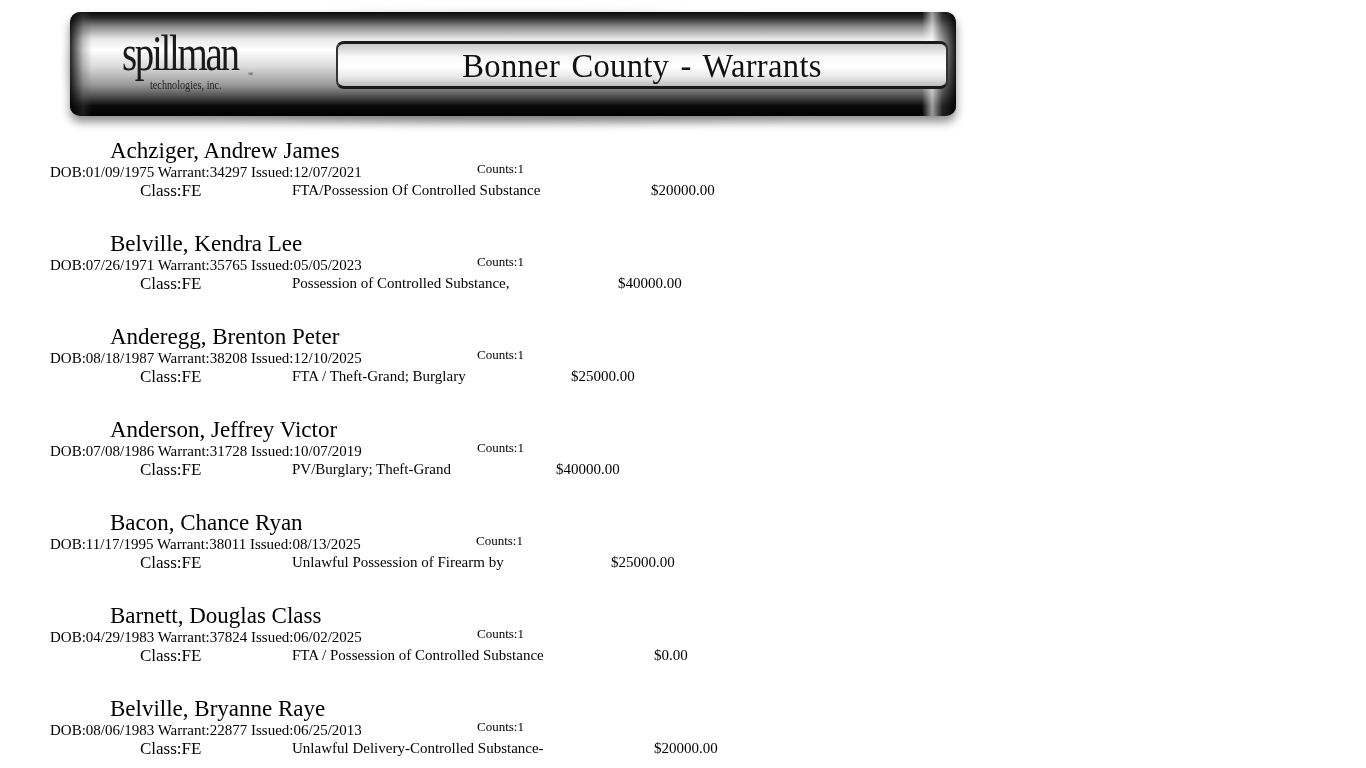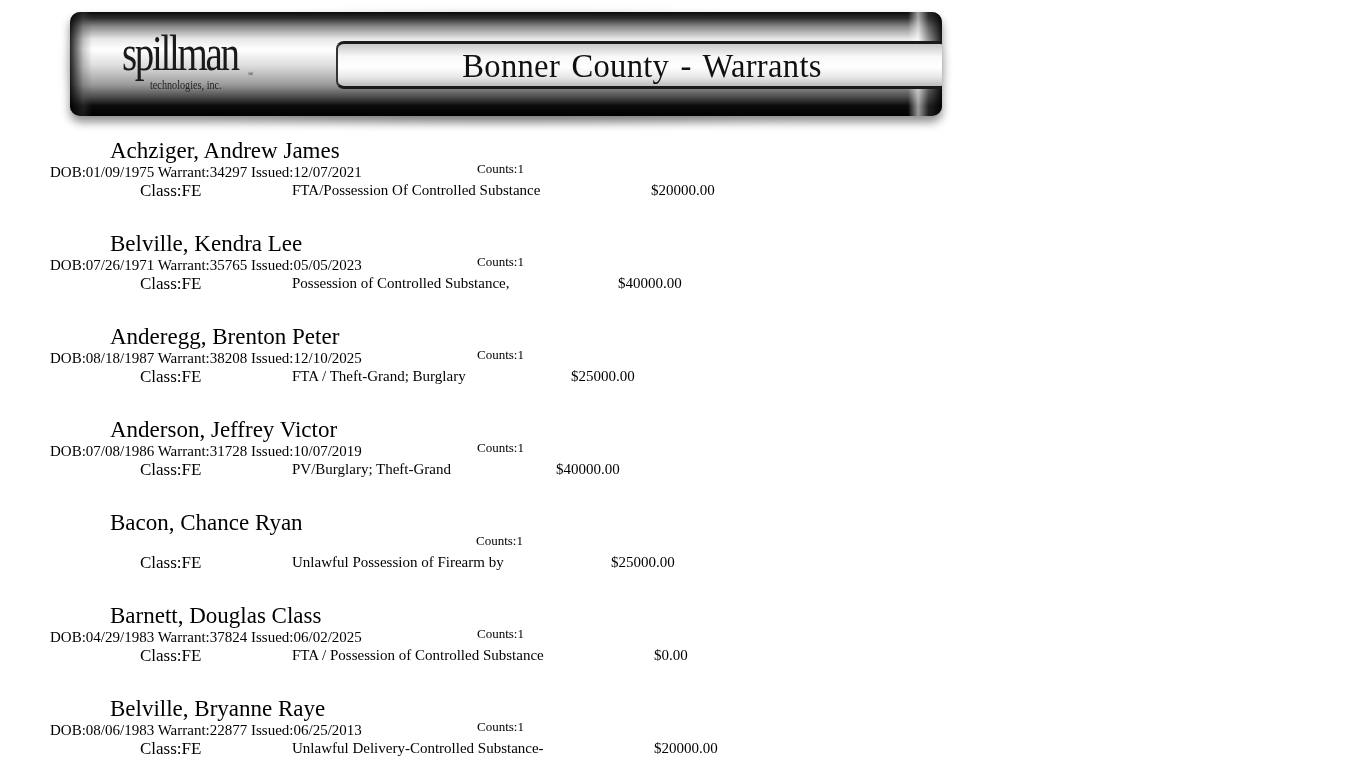--- a/index.html
+++ b/index.html
@@ -34,20 +34,21 @@
         #8a8a8a 14%,
         #e8e8e8 26%,
         #ffffff 36%,
         #dcdcdc 52%,
         #9a9a9a 70%,
         #4a4a4a 82%,
         #0c0c0c 90%,
         #000000 100%);
       box-shadow: 0 6px 10px rgba(0,0,0,0.45);
       overflow: hidden;
+      padding-left: 14px;
     }
     .banner::before {
       content: "";
       position: absolute;
       left: 0; top: 0; bottom: 0; width: 22px;
       background: linear-gradient(to right, rgba(0,0,0,0.85), rgba(80,80,80,0.3) 60%, rgba(255,255,255,0));
     }
     .banner::after {
       content: "";
       position: absolute;
@@ -216,20 +217,21 @@
       <div class="rec-name">Anderson, Jeffrey Victor</div>
       <div class="rec-line1">DOB:07/08/1986 Warrant:31728 Issued:10/07/2019</div>
       <div class="rec-counts" style="left:477px">Counts:1</div>
       <div class="rec-class">Class:FE</div>
       <div class="rec-charge">PV/Burglary; Theft-Grand</div>
       <div class="rec-bond" style="left:556px">$40000.00</div>
     </div>
 
     <div class="record">
       <div class="rec-name">Bacon, Chance Ryan</div>
+      <div class="rec-line1">DOB:11/17/1995 Warrant:38011 Issued:08/13/2025</div>
       <div class="rec-counts" style="left:476px">Counts:1</div>
       <div class="rec-class">Class:FE</div>
       <div class="rec-charge">Unlawful Possession of Firearm by</div>
       <div class="rec-bond" style="left:611px">$25000.00</div>
     </div>
 
     <div class="record">
       <div class="rec-name">Barnett, Douglas Class</div>
       <div class="rec-line1">DOB:04/29/1983 Warrant:37824 Issued:06/02/2025</div>
       <div class="rec-counts" style="left:477px">Counts:1</div>

